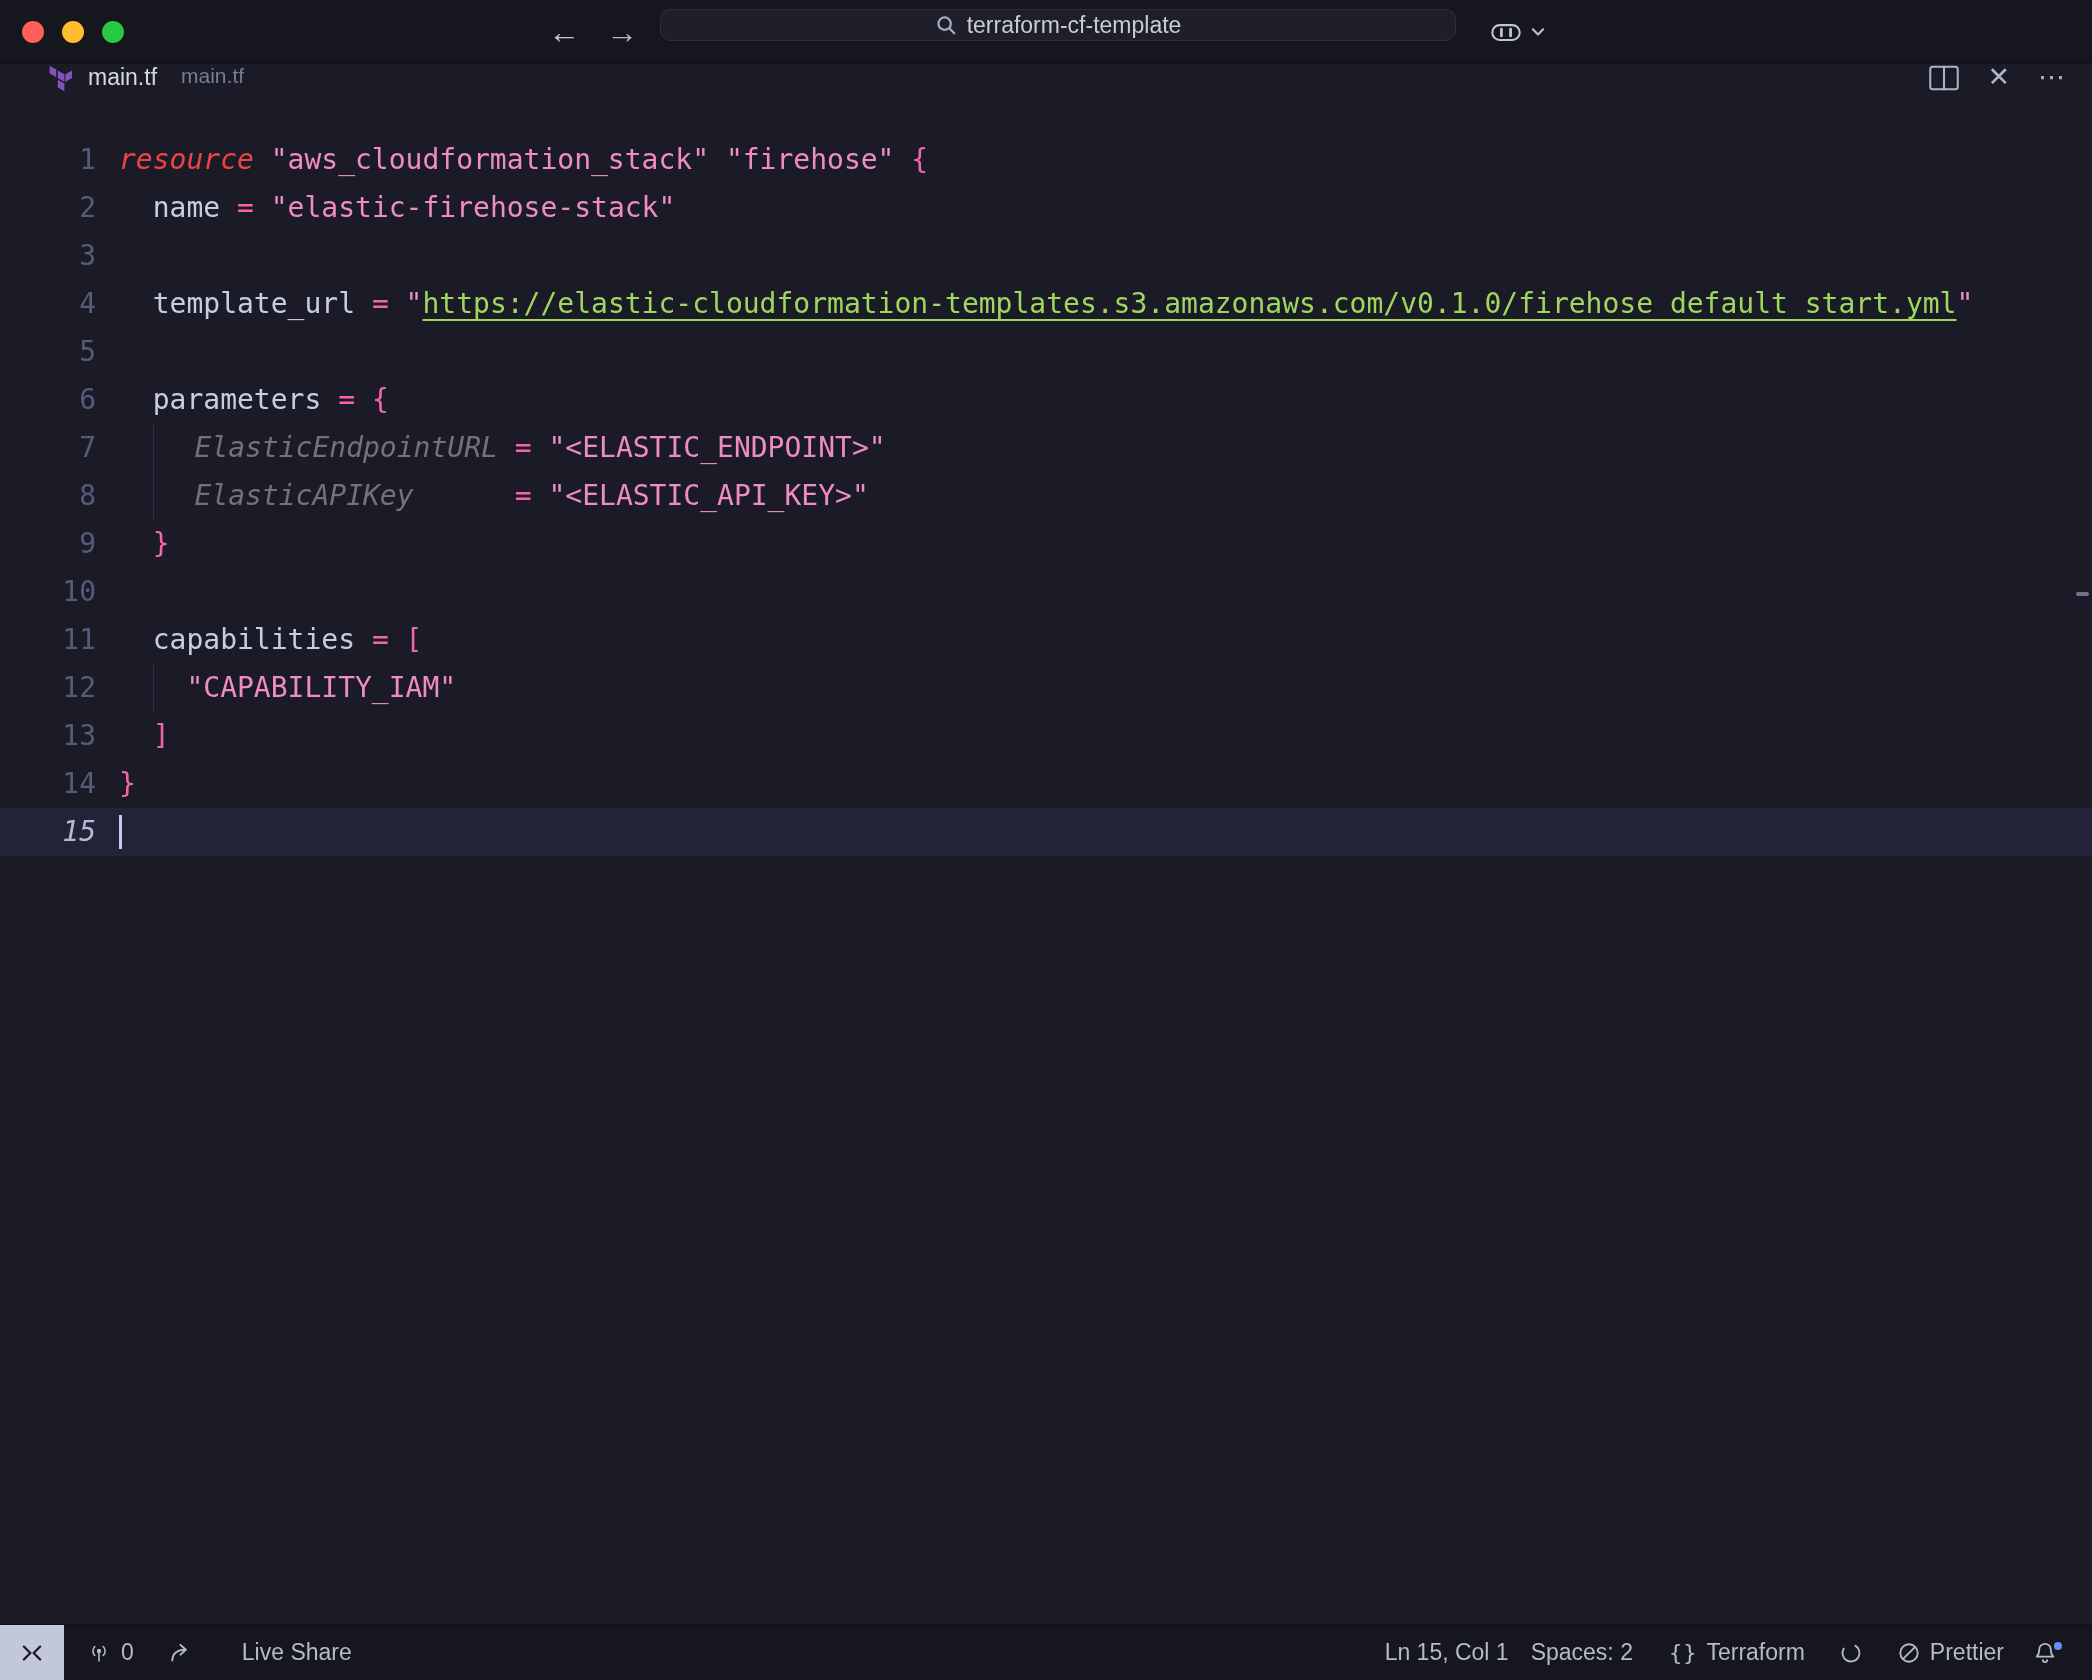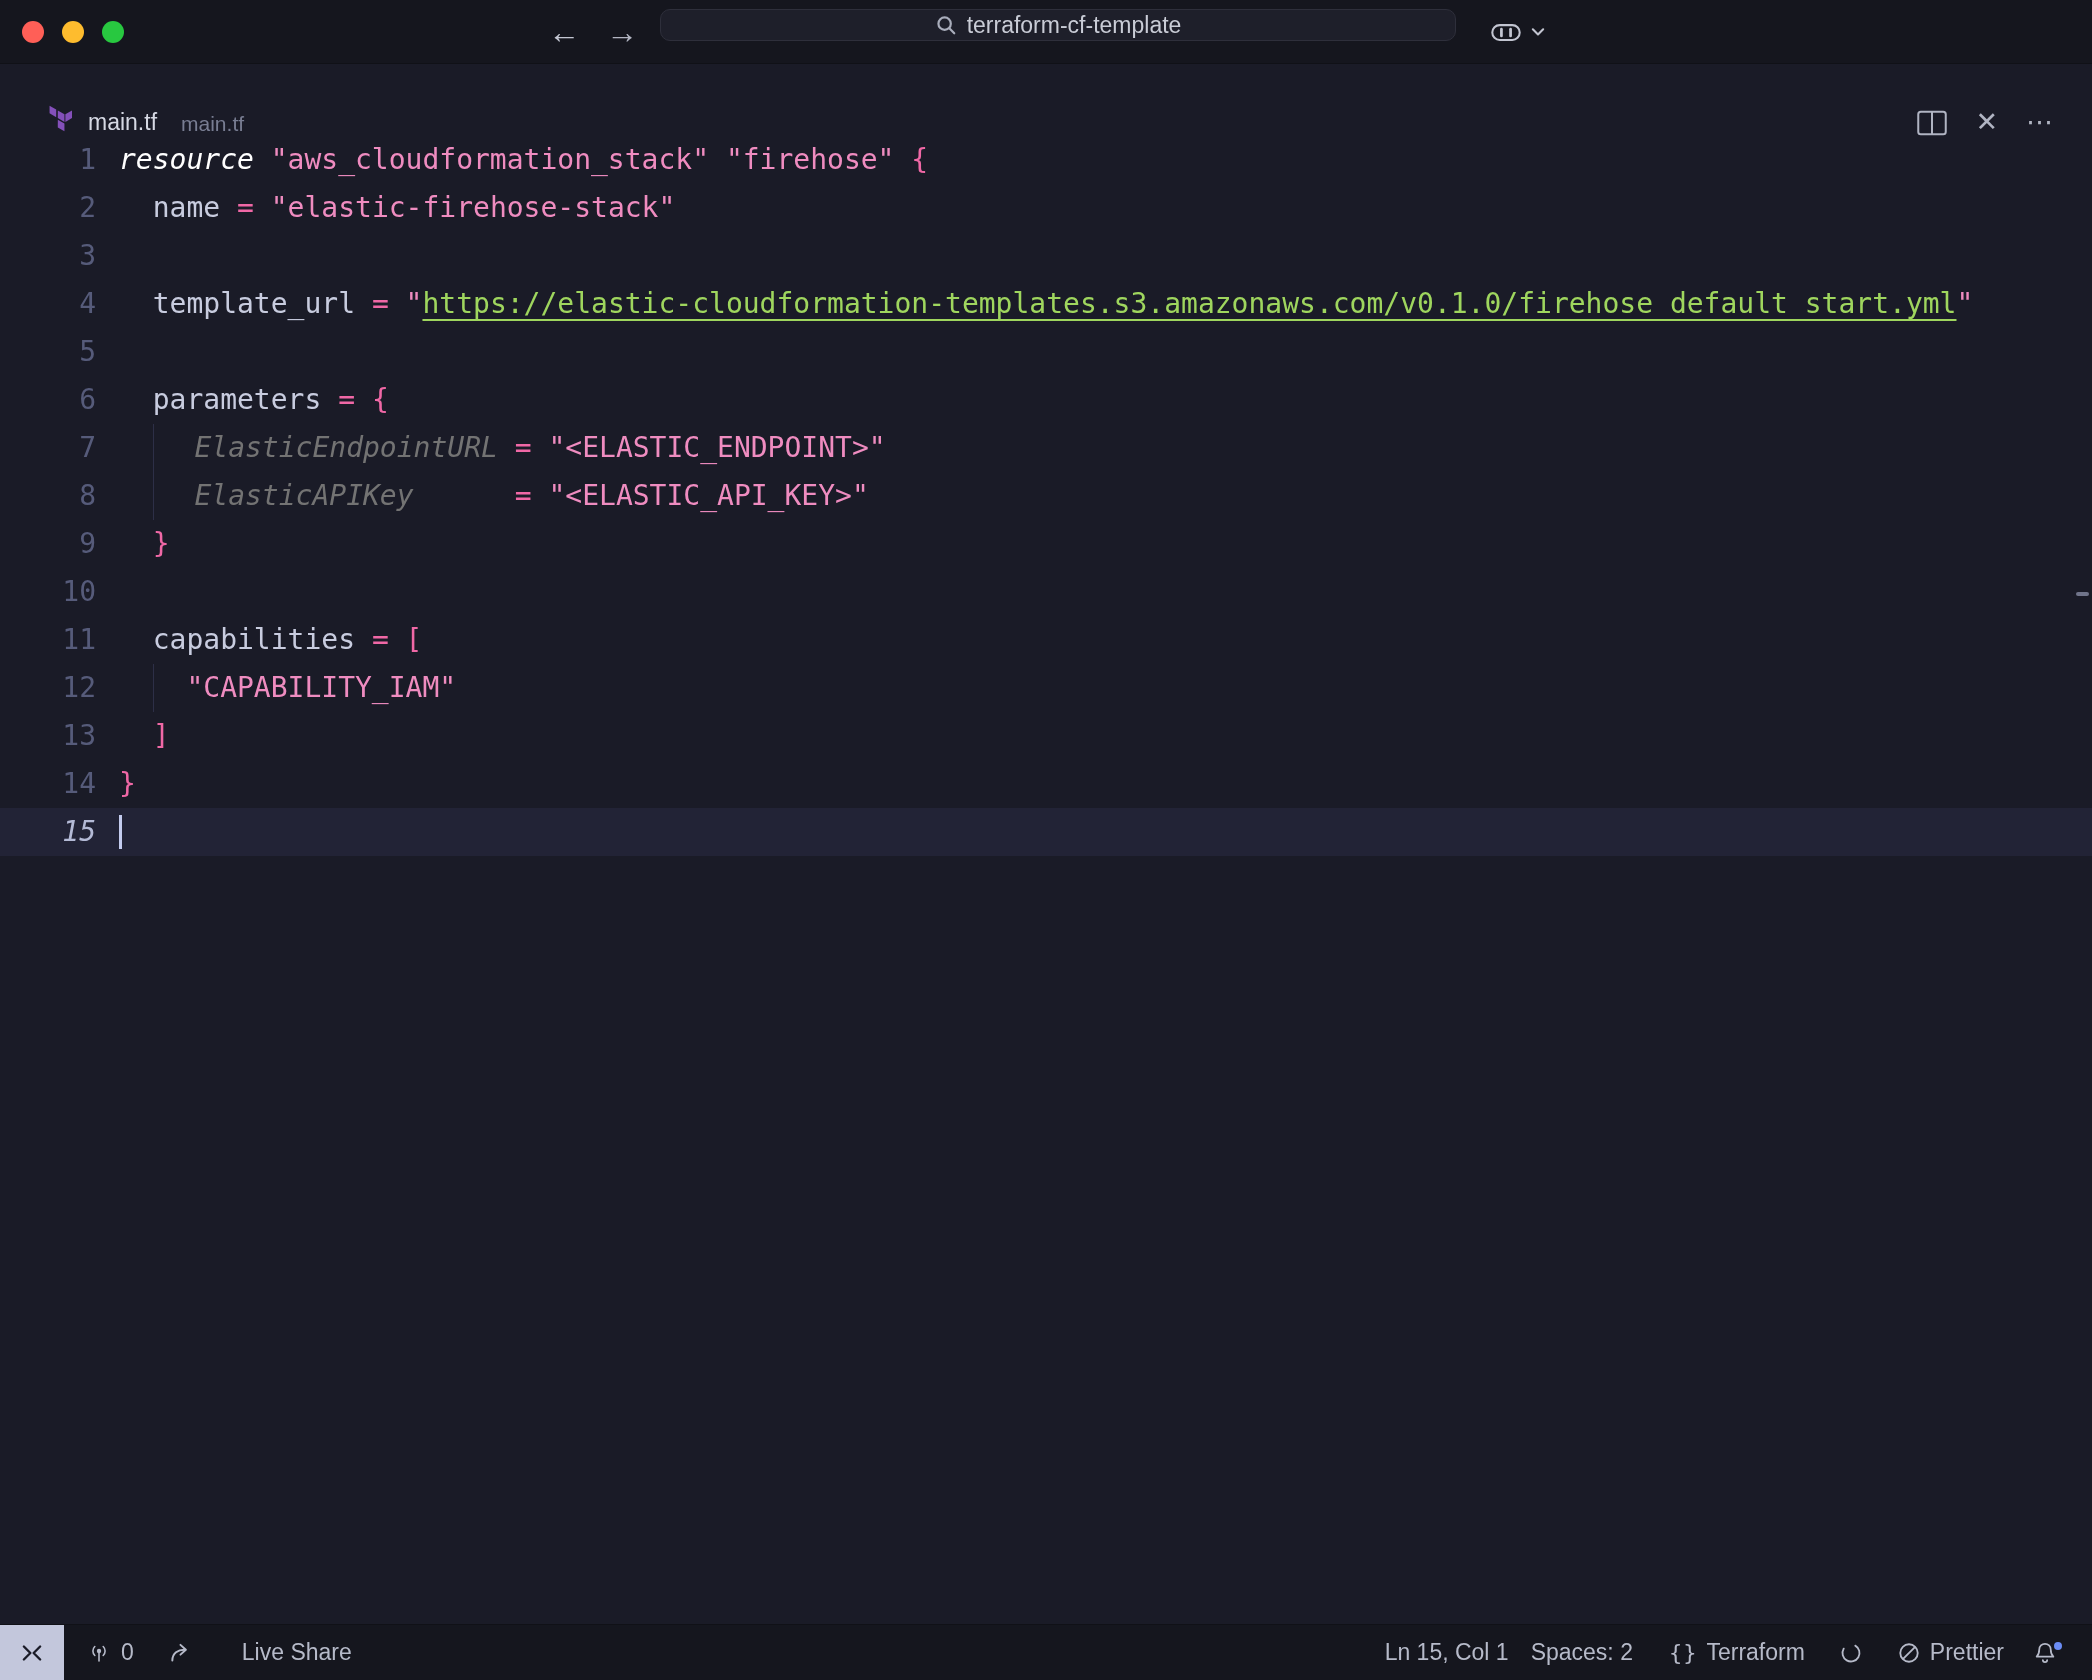--- a/index.html
+++ b/index.html
@@ -17,40 +17,40 @@
   .tl-zoom  { background:#28c840; }
   .nav { position:absolute; left:548px; top:0; height:64px; display:flex; align-items:center; gap:26px; }
   .nav .arrow { font-size:32px; color:#c3c6d2; line-height:64px; }
   .nav .arrow.fwd { color:#b2b5c2; }
   .searchbox { position:absolute; left:660px; top:9px; width:796px; height:32px; background:#1e1f2a;
                border:1px solid #2e2f3b; border-radius:10px; display:flex; align-items:center;
                justify-content:center; gap:10px; color:#c9ccd6; font-size:23px; }
   .copilot { position:absolute; left:1490px; top:0; height:64px; display:flex; align-items:center; gap:9px; }
 
   
-  .tabbar { position:absolute; top:64px; left:0; right:12px; height:72px; background:#1a1b27;
-            display:flex; align-items:flex-end; }
+  .tabbar { position:absolute; top:64px; left:0; right:0; height:72px; background:#1a1b27;
+            display:flex; align-items:flex-start; }
   .tf-logo { margin-left:42px; }
   .tf-logo path { fill:#8450ba; }
   .tab-title { margin-left:16px; font-size:23px; color:#d6d9e4; }
   .breadcrumb { margin-left:24px; font-size:21px; color:#787d92; }
   .tab-spacer { flex:1; }
   .tab-actions { display:flex; align-items:center; gap:28px; padding-right:27px; }
   .tab-actions .ticon { color:#b0b4c2; font-size:27px; line-height:1; }
 
   
   .editor { position:absolute; top:136px; left:0; right:0; bottom:56px; background:#1a1b27; overflow:hidden; }
   .code-line { display:flex; height:48px; line-height:48px;
                font-family:"DejaVu Sans Mono", monospace; font-size:28px; white-space:pre; }
   .code-line.active { background:#222336;font-style:italic; }
   .gutter-num { flex:none; width:96px; text-align:right; color:#565b7a; }
   .code-line.active .gutter-num { color:#b4bad6; }
   .line-content { margin-left:23px; position:relative; }
   .tok-plain   { color:#c8ccdf; }
-  .tok-keyword { color:#ffffff; font-style:italic; }
+  .tok-keyword { color:#ef4444; font-style:italic; }
   .tok-string  { color:#ef8cc0; }
   .tok-punct   { color:#f068a6; }
   .tok-op      { color:#f068a6; }
   .tok-prop    { color:#737373; font-style:italic;margin-left:8px; }
   .tok-link    { color:#9fd65e; text-decoration:underline; text-underline-offset:6px; }
   .indent-guide { position:absolute; left:2ch; top:0; height:48px; width:1px; background:#2d2f47; }
   .cursor { position:absolute; left:0; top:7px; width:3px; height:34px; background:#c3cbee; }
   .scroll-marker { position:absolute; right:3px; top:456px; width:13px; height:4px;
                    background:#70748a; border-radius:2px; }
 

